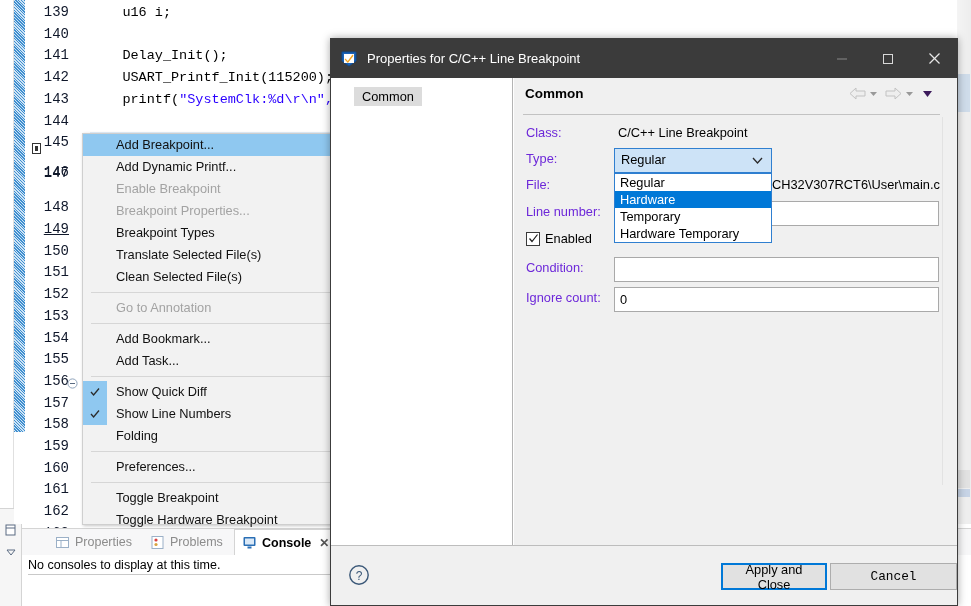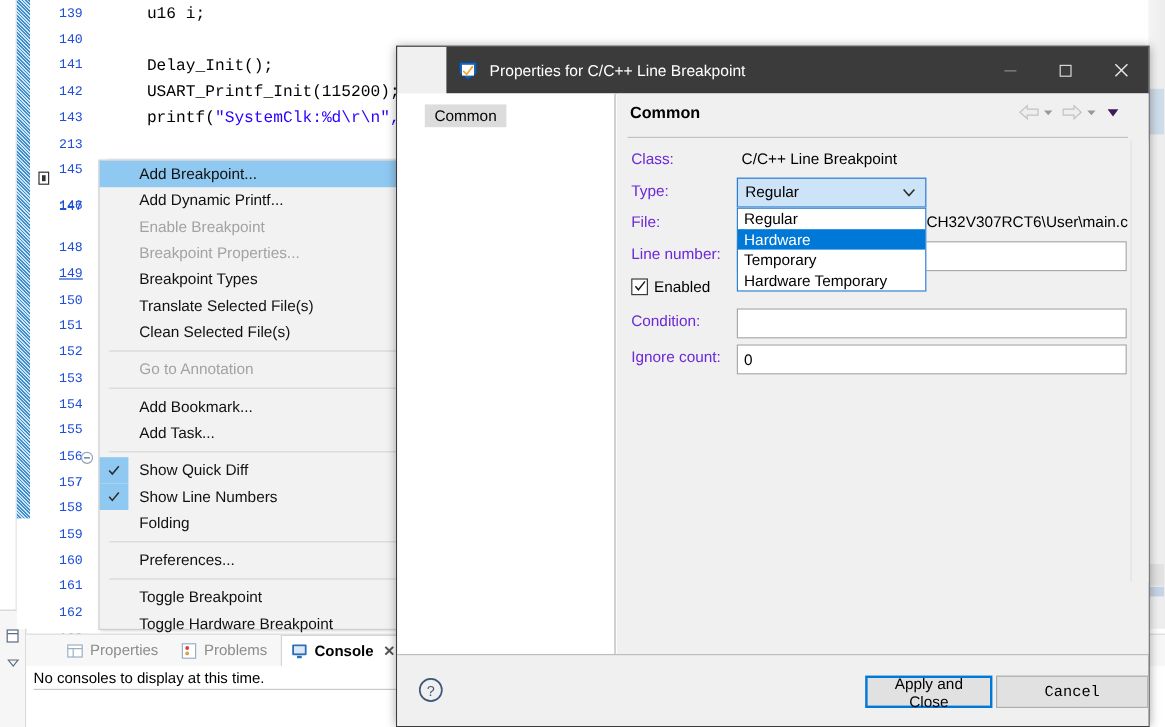--- a/index.html
+++ b/index.html
@@ -32,22 +32,22 @@
   .quickdiff {
     position: absolute; left: 14px; top: 0; width: 11px; height: 432px;
     background: repeating-linear-gradient(45deg,#3f8fd0 0 1px,#cfe4f5 1px 2px);
   }
   .gutter {
     position: absolute; left: 25px; top: 0; width: 50px; height: 524px;
     background: #ffffff;
   }
   .lineno {
     position: absolute; right: 6px; width: 44px; text-align: right;
-    font-family: "Liberation Mono", monospace; font-size: 11px;
-    color: #1d4ed8; height: 21.7px; line-height: 21.7px;
+    font-family: "Liberation Mono", monospace; font-size: 14px;
+    color: #0f172a; height: 21.7px; line-height: 21.7px;
   }
   .fold-marker { position:absolute; right:-9px; top:4px; width:11px; height:11px; }
   .bp-marker {
     position: absolute; left: 32px; width: 9px; height: 11px;
     background: #ffffff; border: 1px solid #333;
   }
   .bp-marker::after{
     content:""; position:absolute; left:2px; top:2px; width:3px; height:5px; background:#333;
   }
   .code-area { position: absolute; left: 76px; top: 0; right: 0; height: 524px; }
@@ -131,21 +131,21 @@
 
   
   .dialog {
     position: absolute; left: 330px; top: 38px; width: 628px; height: 568px;
     background: #f0f0f0; border: 1px solid #3c3c3c;
     box-shadow: 0 0 8px rgba(0,0,0,0.35);
     z-index: 50;
   }
   .titlebar {
     position: absolute; left: 0; top: 0; right: 0; height: 39px;
-    background: #3b3b3b; display: flex; align-items: center; margin-left: 41px;
+    background: #3b3b3b; display: flex; align-items: center;
   }
   .titlebar .tico { width: 18px; height: 18px; margin-left: 9px; margin-right: 9px; }
   .titlebar .ttxt { color: #ffffff; font-size: 13px; }
   .winbtns { position: absolute; right: 0; top: 0; height: 39px; display: flex; }
   .winbtn {
     width: 46px; height: 39px; display: flex; align-items: center; justify-content: center;
     color: #d8d8d8;
   }
   .winbtn.dim { color: #8a8a8a; }
 
@@ -267,21 +267,21 @@
         <div class="cline" style="top: 522.8px;"></div>
       </div>
   </div>
   <div class="quickdiff"></div>
   <div class="gutter" id="gutter">
       <div class="lineno" style="top: 2px;">139</div>
       <div class="lineno" style="top: 23.7px;">140</div>
       <div class="lineno" style="top: 45.4px;">141</div>
       <div class="lineno" style="top: 67.1px;">142</div>
       <div class="lineno" style="top: 88.8px;">143</div>
-      <div class="lineno" style="top: 110.5px;">213</div>
+      <div class="lineno" style="top: 110.5px;">144</div>
       <div class="lineno" style="top: 132.2px;">145</div>
       <div class="lineno" style="top: 162px;">146</div>
       <div class="lineno" style="top: 163px;">147</div>
       <div class="lineno" style="top: 197.3px;">148</div>
       <div class="lineno" style="top: 219px; text-decoration: underline;">149</div>
       <div class="lineno" style="top: 240.7px;">150</div>
       <div class="lineno" style="top: 262.4px;">151</div>
       <div class="lineno" style="top: 284.1px;">152</div>
       <div class="lineno" style="top: 305.8px;">153</div>
       <div class="lineno" style="top: 327.5px;">154</div>

